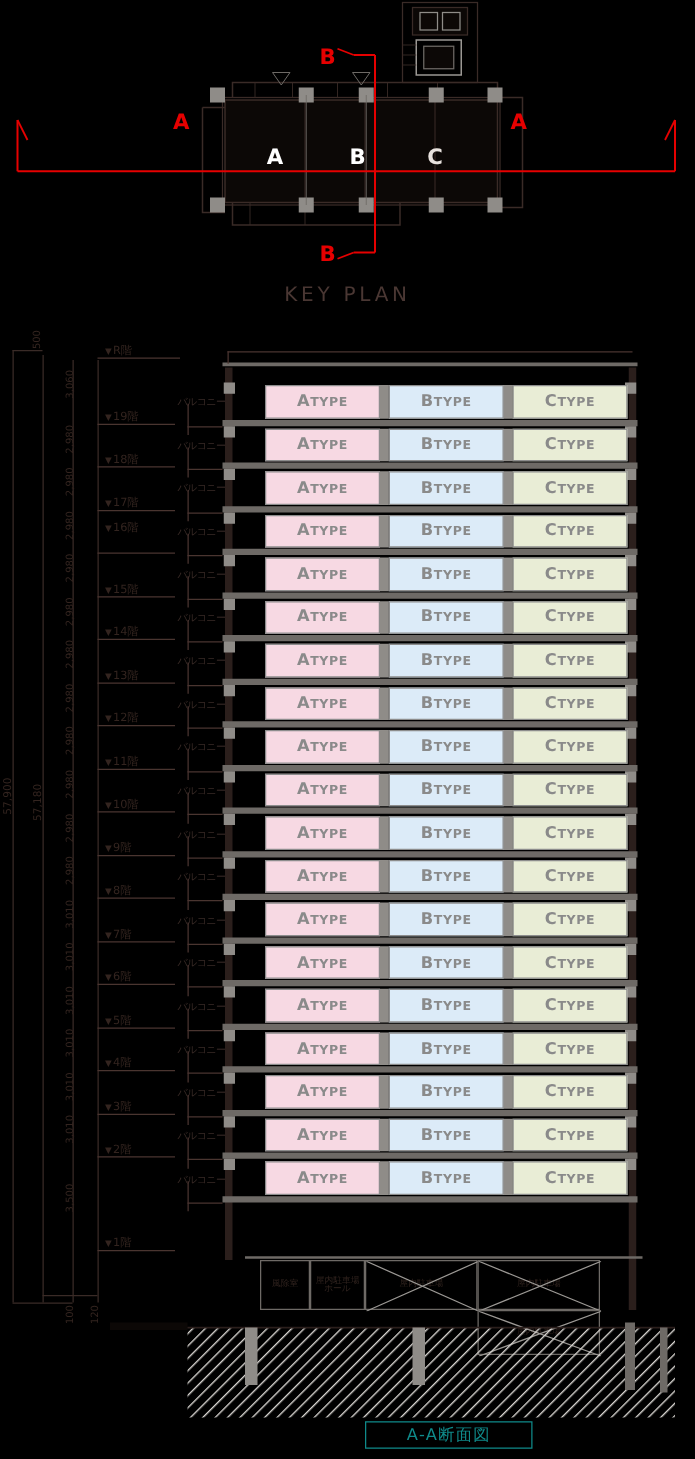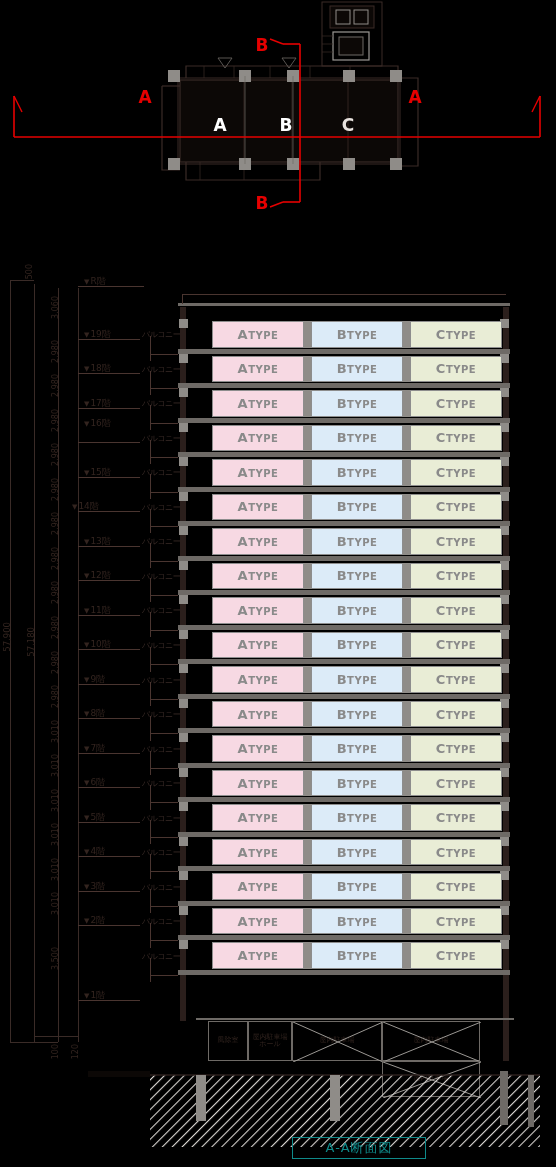--- a/index.html
+++ b/index.html
@@ -71,21 +71,21 @@
   }
   .floorlabel .tri { font-size: 7px; margin-right: 1px; }
 
   .floorline {
     position: absolute;
     height: 1px;
     background: #4a3530;
   }
 
   
-  #building { position: absolute; left: 0; top: 17px; width: 556px; height: 860px; }
+  #building { position: absolute; left: 0; top: 4px; width: 556px; height: 860px; }
 
   .balclabel {
     position: absolute;
     font-size: 8px;
     color: #3a2b27;
     white-space: nowrap;
     letter-spacing: -0.5px;
   }
 
   .unit {
@@ -222,20 +222,21 @@
 
     <text x="220" y="131" fill="#ffffff" font-size="17" font-weight="bold" font-family="DejaVu Sans, sans-serif" text-anchor="middle">A</text>
     <text x="286" y="131" fill="#ffffff" font-size="17" font-weight="bold" font-family="DejaVu Sans, sans-serif" text-anchor="middle">B</text>
     <text x="348" y="131" fill="#e8e2de" font-size="17" font-weight="bold" font-family="DejaVu Sans, sans-serif" text-anchor="middle">C</text>
 
     <text x="145" y="103" fill="#e60000" font-size="17" font-weight="bold" font-family="DejaVu Sans, sans-serif" text-anchor="middle">A</text>
     <text x="415" y="103" fill="#e60000" font-size="17" font-weight="bold" font-family="DejaVu Sans, sans-serif" text-anchor="middle">A</text>
     <text x="262" y="51" fill="#e60000" font-size="17" font-weight="bold" font-family="DejaVu Sans, sans-serif" text-anchor="middle">B</text>
     <text x="262" y="209" fill="#e60000" font-size="17" font-weight="bold" font-family="DejaVu Sans, sans-serif" text-anchor="middle">B</text>
   </svg>
+  <div id="keyplan-title">KEY PLAN</div>
 </div>
 
 <div id="section">
   <div id="dimensions">
       <div class="vline" style="left: 10px; top: 8px; height: 762px;"></div>
       <div class="vline" style="left: 34px; top: 12px; height: 758px;"></div>
       <div class="vline" style="left: 58px; top: 16px; height: 754px;"></div>
       <div class="vline" style="left: 78px; top: 16px; height: 754px;"></div>
       <div class="totaltext" style="left: 2px; top: 350px;">57,900</div>
       <div class="totaltext" style="left: 26px; top: 355px;">57,180</div>
@@ -254,21 +255,21 @@
       <div class="floorline" style="left: 78px; top: 135.579px; width: 62px;"></div>
       <div class="floorlabel" style="left: 84px; top: 126.579px;"><span class="tri">▼</span><span>17階</span></div>
       <div class="dimtext" style="left: 52px; top: 102.316px;">2,980</div>
       <div class="floorline" style="left: 78px; top: 170.105px; width: 62px;"></div>
       <div class="floorlabel" style="left: 84px; top: 147px;"><span class="tri">▼</span><span>16階</span></div>
       <div class="dimtext" style="left: 52px; top: 136.842px;">2,980</div>
       <div class="floorline" style="left: 78px; top: 204.632px; width: 62px;"></div>
       <div class="floorlabel" style="left: 84px; top: 195.632px;"><span class="tri">▼</span><span>15階</span></div>
       <div class="dimtext" style="left: 52px; top: 171.368px;">2,980</div>
       <div class="floorline" style="left: 78px; top: 239.158px; width: 62px;"></div>
-      <div class="floorlabel" style="left: 72px; top: 230.158px;"><span class="tri">▼</span><span>14階</span></div>
+      <div class="floorlabel" style="left: 84px; top: 230.158px;"><span class="tri">▼</span><span>14階</span></div>
       <div class="dimtext" style="left: 52px; top: 205.895px;">2,980</div>
       <div class="floorline" style="left: 78px; top: 273.684px; width: 62px;"></div>
       <div class="floorlabel" style="left: 84px; top: 264.684px;"><span class="tri">▼</span><span>13階</span></div>
       <div class="dimtext" style="left: 52px; top: 240.421px;">2,980</div>
       <div class="floorline" style="left: 78px; top: 308.211px; width: 62px;"></div>
       <div class="floorlabel" style="left: 84px; top: 299.211px;"><span class="tri">▼</span><span>12階</span></div>
       <div class="dimtext" style="left: 52px; top: 274.947px;">2,980</div>
       <div class="floorline" style="left: 78px; top: 342.737px; width: 62px;"></div>
       <div class="floorlabel" style="left: 84px; top: 333.737px;"><span class="tri">▼</span><span>11階</span></div>
       <div class="dimtext" style="left: 52px; top: 309.474px;">2,980</div>

